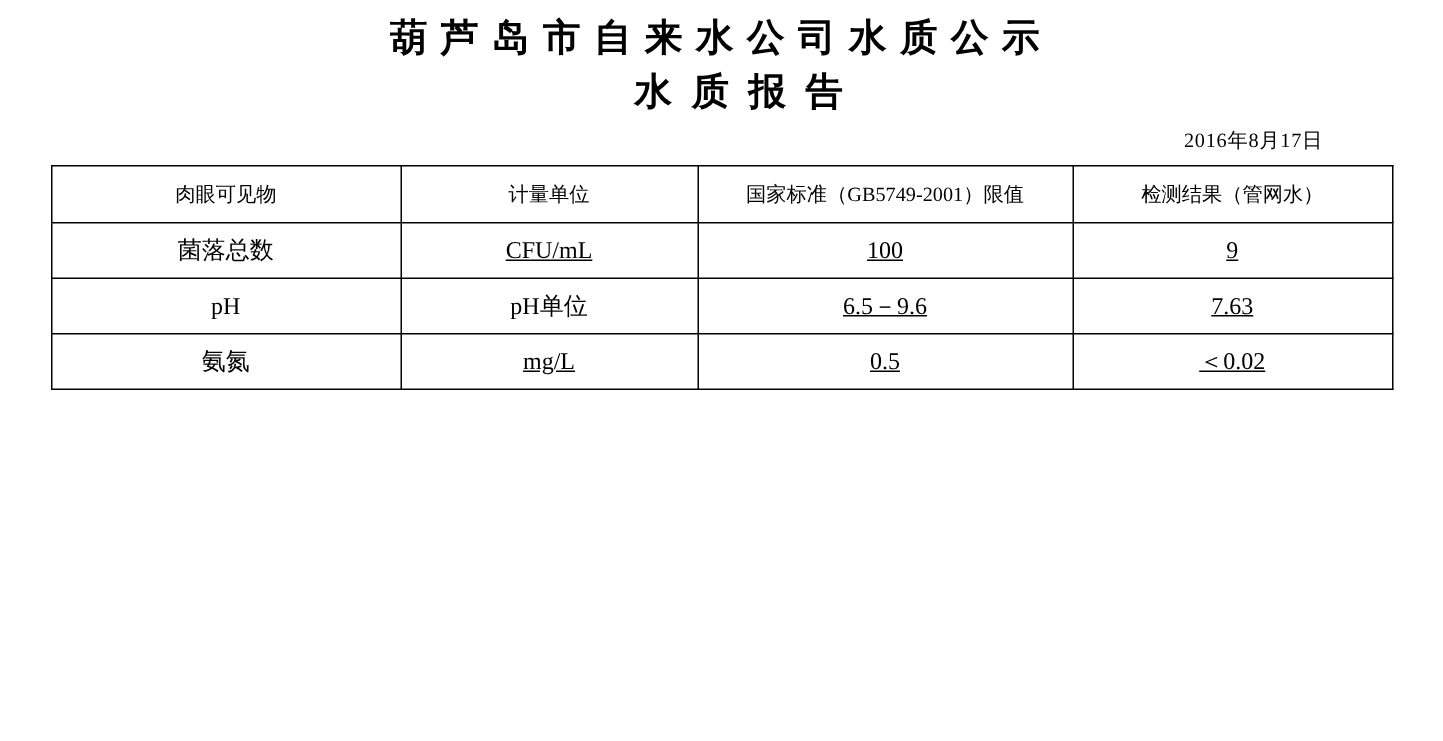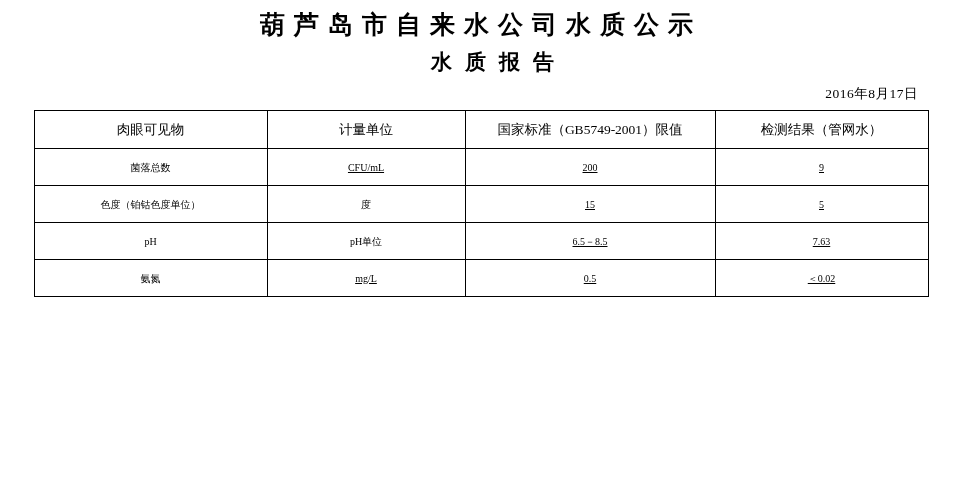--- a/index.html
+++ b/index.html
@@ -20,50 +20,50 @@
     height: 494px;
     box-sizing: border-box;
   }
   .title-main {
     text-align: center;
     font-size: 25px;
     font-weight: bold;
     letter-spacing: 9px;
     margin-top: 8px;
     line-height: 34px;
-    font-family: Liberation Serif, serif;
+    font-family: Liberation Sans, sans-serif;
   }
   .title-sub {
     text-align: center;
-    font-size: 21px;
+    font-size: 25px;
     font-weight: bold;
     letter-spacing: 13px;
     margin-top: 6px;
     line-height: 28px;
     font-family: "Liberation Serif", "DejaVu Serif", serif;
     padding-left: 36px;
   }
   .date-line {
     text-align: right;
     font-size: 13.5px;
-    padding-right: 44px;
+    padding-right: 80px;
     margin-top: 9px;
     letter-spacing: 0.5px;
   }
   table.report {
     border-collapse: collapse;
     width: 894px;
     margin: 7px auto 0 auto;
     table-layout: fixed;
   }
   table.report td {
     border: 1px solid #000000;
     text-align: center;
     vertical-align: middle;
-    font-size: 10px;
+    font-size: 16px;
     padding: 3px 4px;
     line-height: 17px;
   }
   table.report tr.header td {
     height: 31px;
     font-size: 13.5px;
   }
   table.report tr.row td {
     height: 30px;
   }
@@ -102,39 +102,33 @@
       <tr class="header">
         <td>肉眼可见物</td>
         <td>计量单位</td>
         <td>国家标准（GB5749-2001）限值</td>
         <td>检测结果（管网水）</td>
       </tr>
 
       <tr class="row">
         <td>菌落总数</td>
         <td class="num">CFU/mL</td>
-        <td class="num">200</td>
+        <td class="num">100</td>
         <td class="num">9</td>
       </tr>
 
 
-      <tr class="row">
-        <td>色度（铂钴色度单位）</td>
-        <td>度</td>
-        <td class="num">15</td>
-        <td class="num">5</td>
-      </tr>
 
 
 
 
       <tr class="row">
         <td>pH</td>
         <td>pH单位</td>
-        <td class="num">6.5－8.5</td>
+        <td class="num">6.5－9.6</td>
         <td class="num">7.63</td>
       </tr>
 
 
       <tr class="row">
         <td>氨氮</td>
         <td class="num">mg/L</td>
         <td class="num">0.5</td>
         <td class="num">＜0.02</td>
       </tr>

